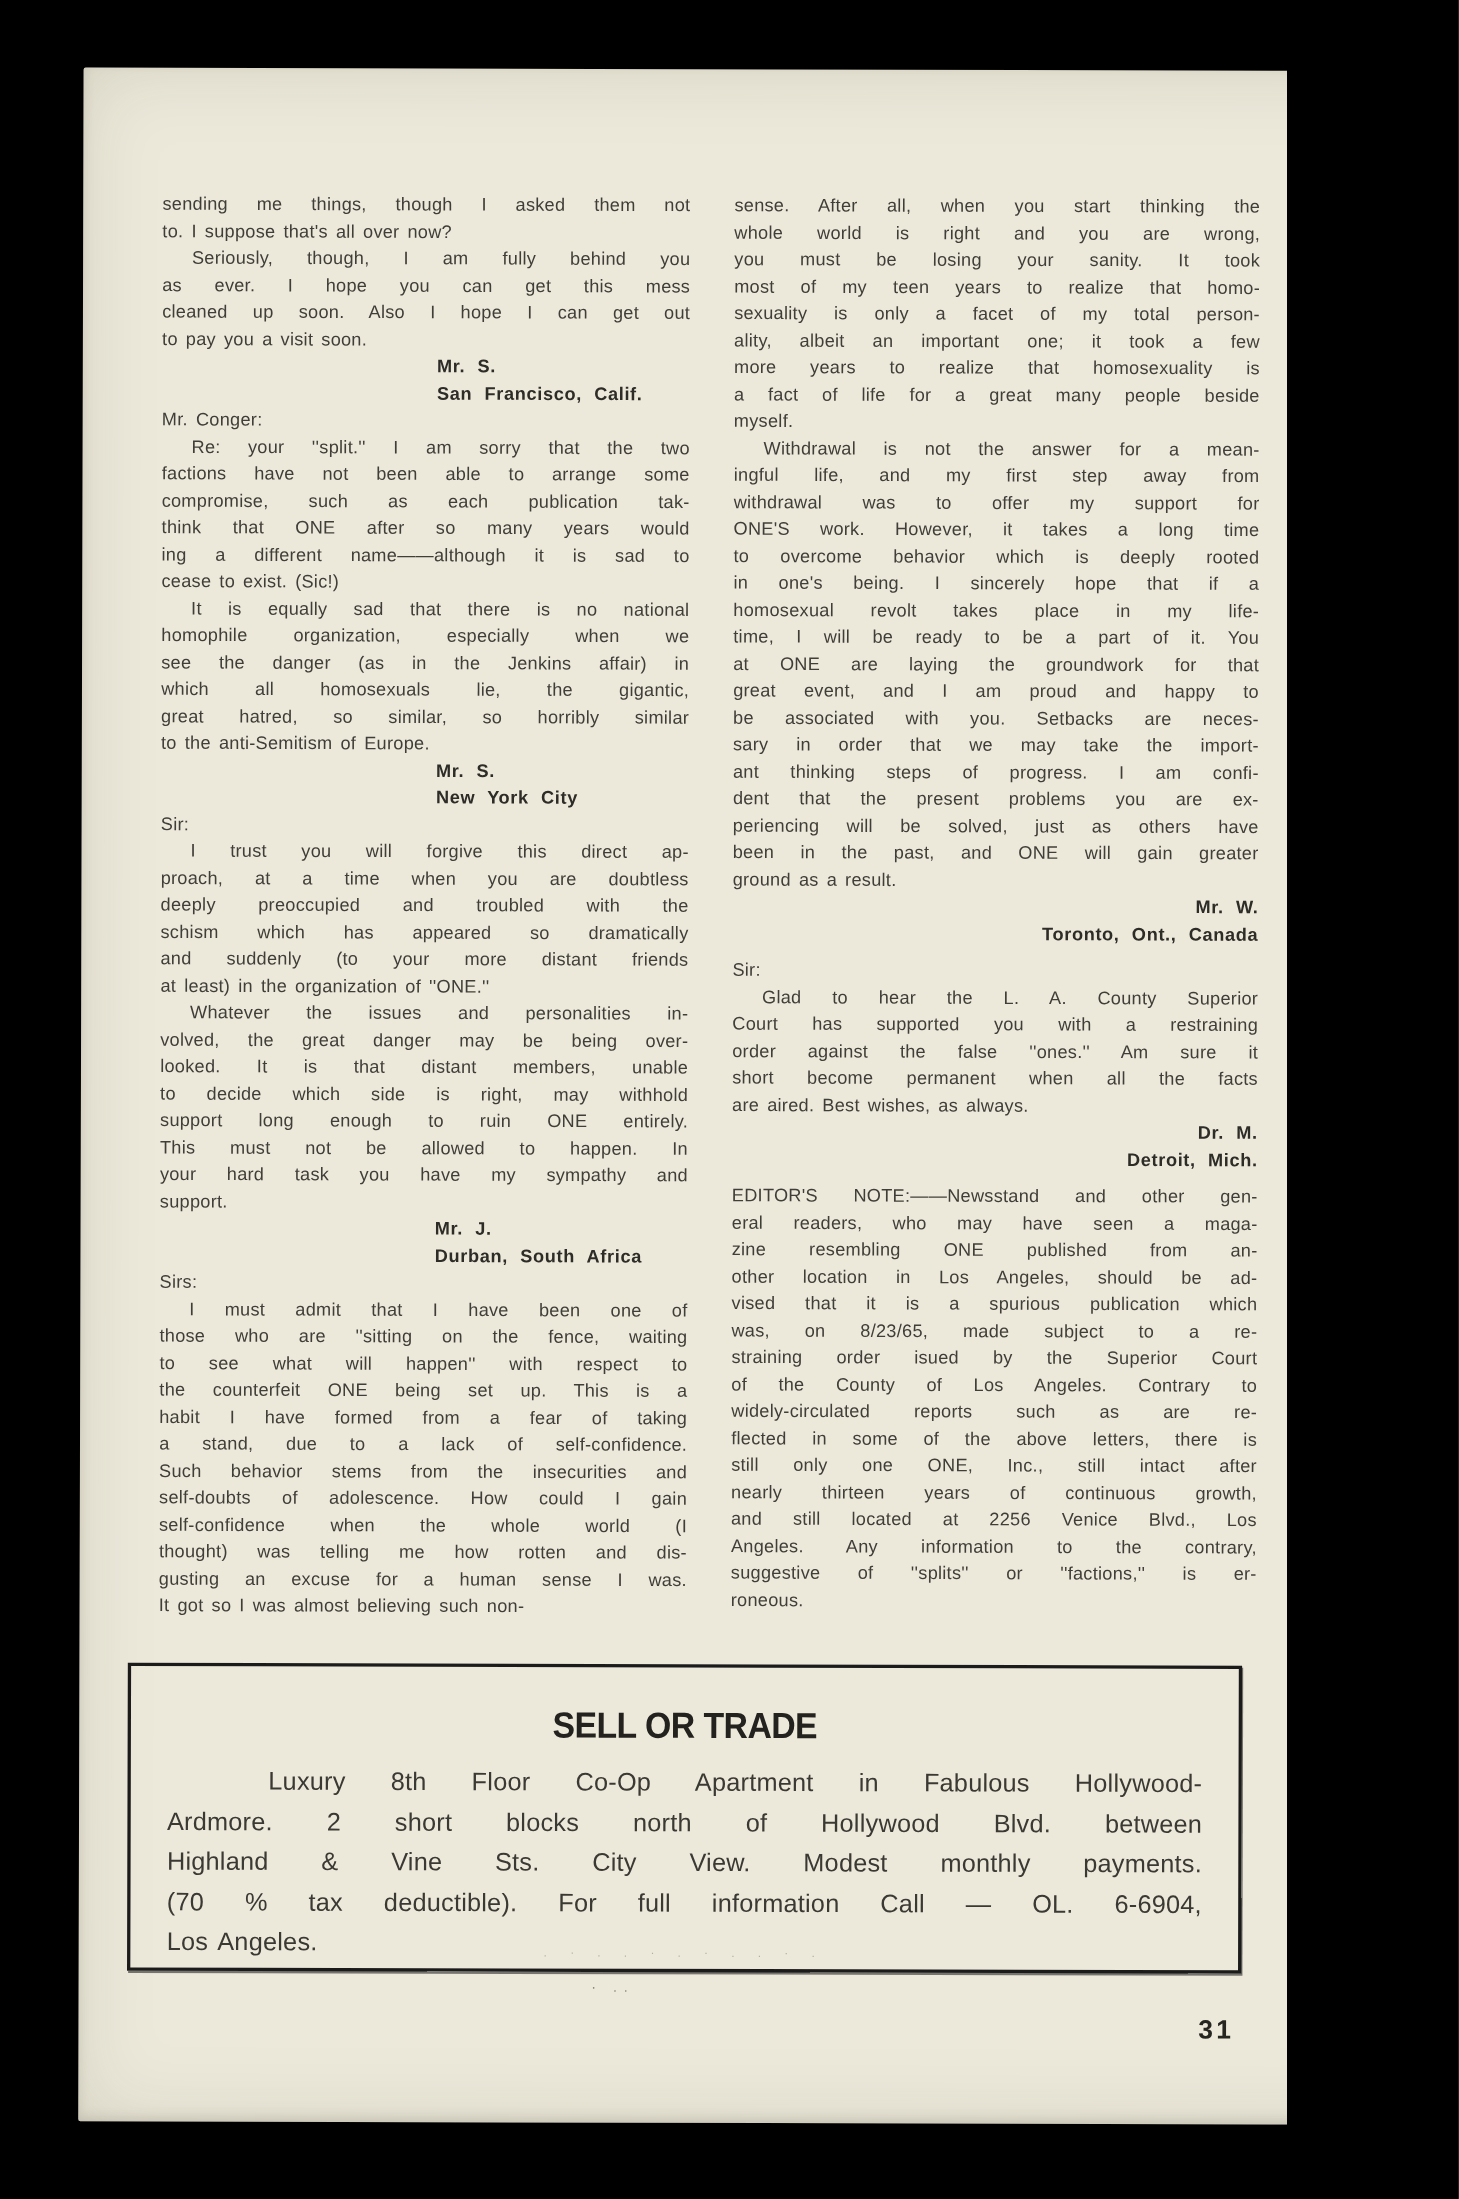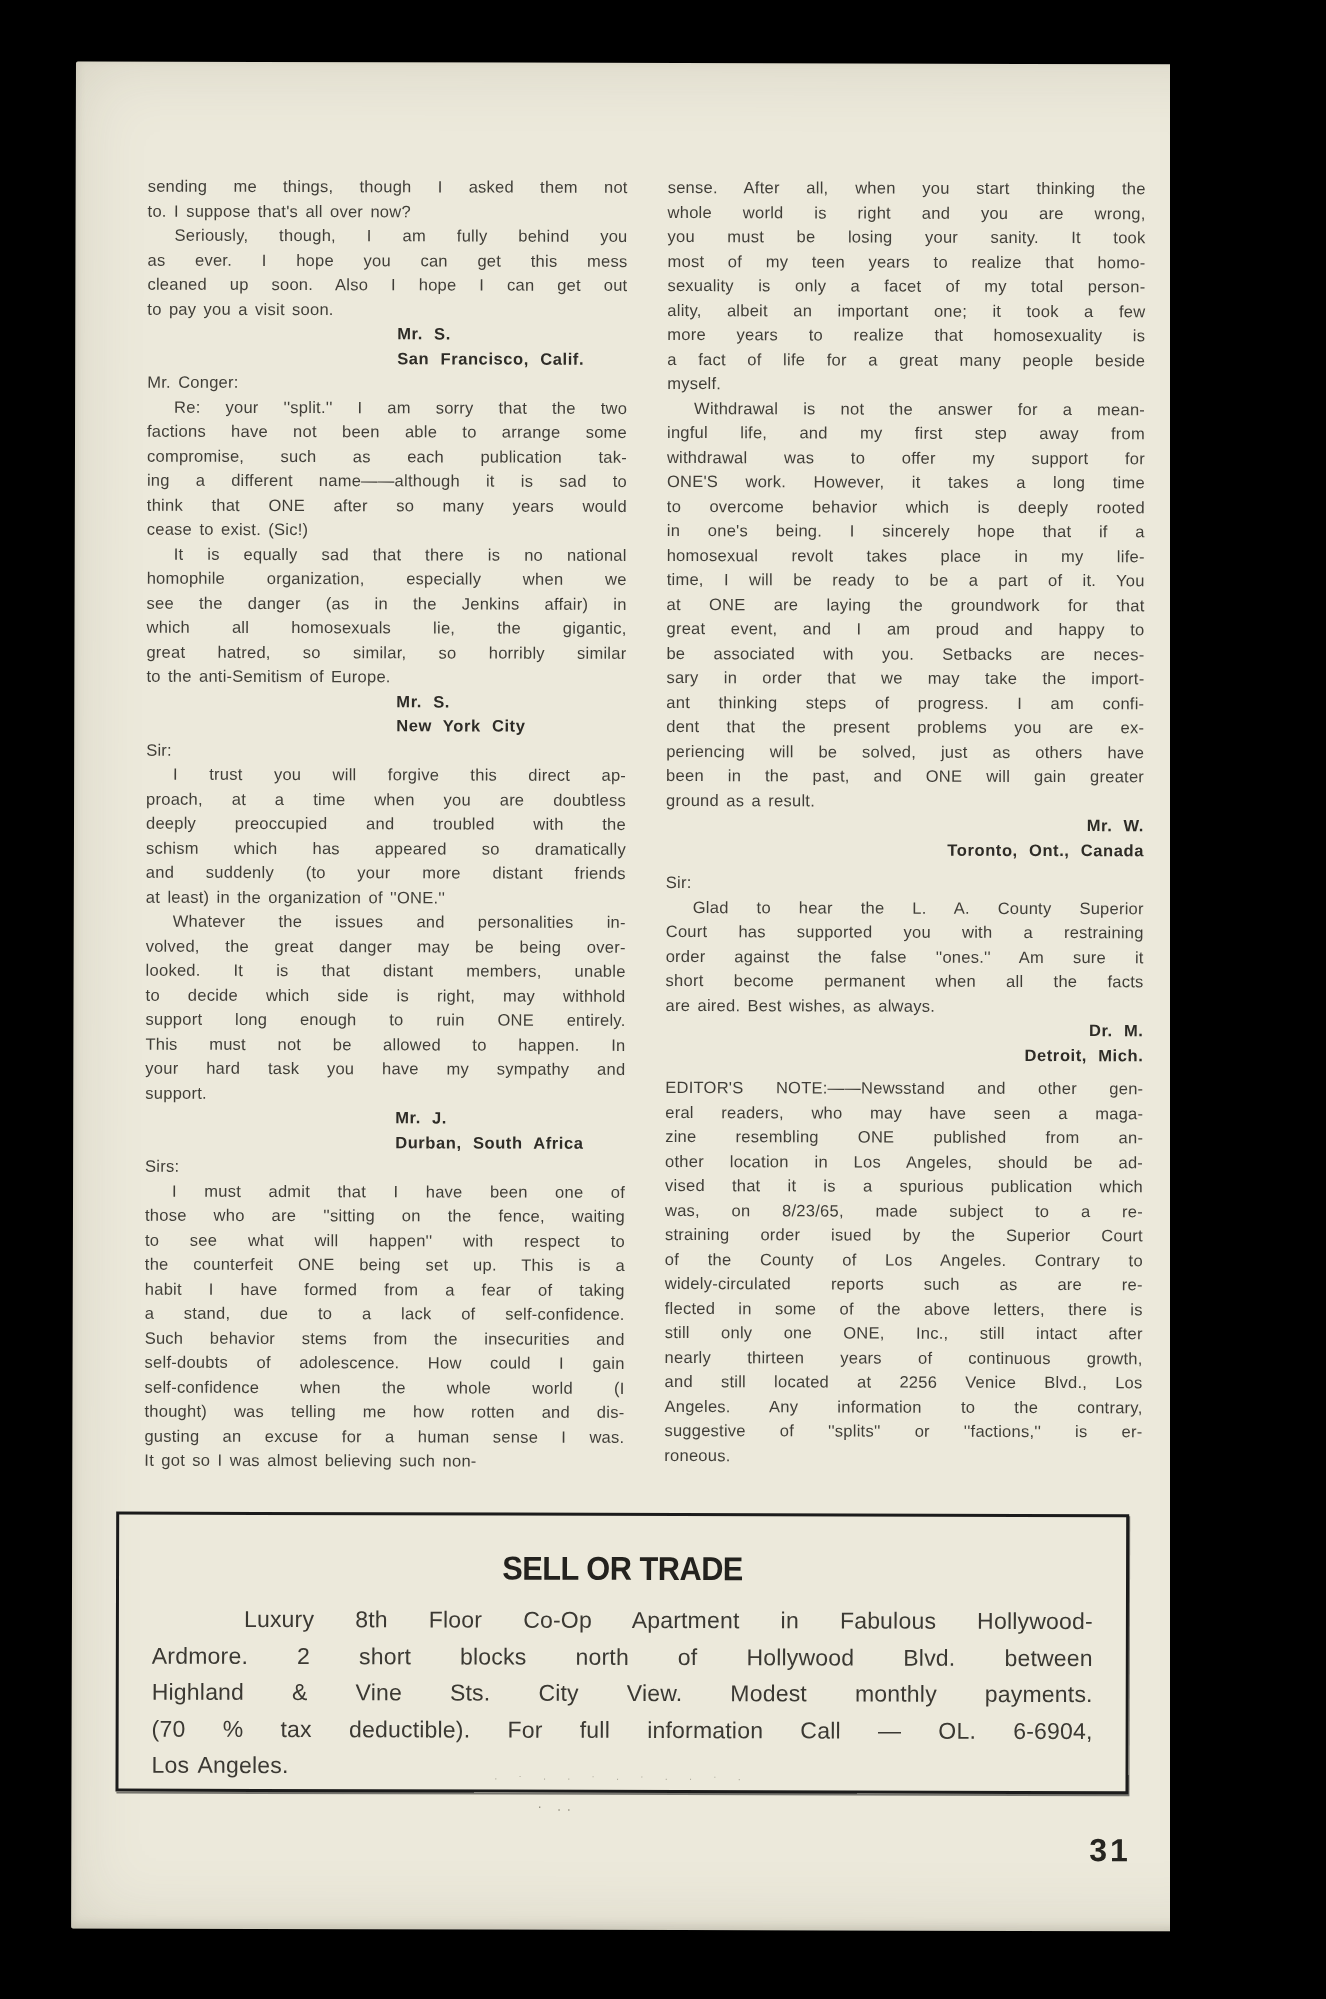--- a/index.html
+++ b/index.html
@@ -26,21 +26,21 @@
   #ad-title{margin-top:34px;text-align:center;font-size:33px;font-weight:700;
             color:#23221e;letter-spacing:-0.5px;transform:scaleX(0.93);}
   #ad-body{margin:14px 33px 0 33px;font-size:23px;line-height:36.5px;color:#3b3933;
            letter-spacing:0.2px;word-spacing:3px;}
   #ad-body .ln{min-height:36.5px;}
   #ad-body .in{text-indent:92px;}
   #ad-dots{position:absolute;left:0;right:0;bottom:8px;text-align:center;
            color:#b3b0a2;font-size:11px;letter-spacing:9px;}
   #specks{position:absolute;left:466px;top:1736px;color:#8f8b7c;font-size:13px;
           letter-spacing:6px;}
-  #pagenum{position:absolute;left:1018px;top:1768px;font-size:32px;font-weight:700;
+  #pagenum{position:absolute;left:1018px;top:1768px;font-size:24px;font-weight:700;
            color:#262520;letter-spacing:3px;}
 </style>
 </head>
 <body>
 
 <div id="stage">
   <div id="paper">
 
     <div class="col col-left">
         <div class="ln jt">sending me things, though I asked them not</div>
@@ -48,22 +48,22 @@
         <div class="ln jt in">Seriously, though, I am fully behind you</div>
         <div class="ln jt">as ever.  I hope you can get this mess</div>
         <div class="ln jt">cleaned up soon.  Also I hope I can get out</div>
         <div class="ln">to pay you a visit soon.</div>
         <div class="ln at">Mr. S.</div>
         <div class="ln at">San Francisco, Calif.</div>
         <div class="ln">Mr. Conger:</div>
         <div class="ln jt in">Re: your ''split.'' I am sorry that the two</div>
         <div class="ln jt">factions have not been able to arrange some</div>
         <div class="ln jt">compromise, such as each publication tak-</div>
+        <div class="ln jt">think that ONE after so many years would</div>
         <div class="ln jt">ing a different name——although it is sad to</div>
-        <div class="ln jt">think that ONE after so many years would</div>
         <div class="ln">cease to exist. (Sic!)</div>
         <div class="ln jt in">It is equally sad that there is no national</div>
         <div class="ln jt">homophile organization, especially when we</div>
         <div class="ln jt">see the danger (as in the Jenkins affair) in</div>
         <div class="ln jt">which all homosexuals lie, the gigantic,</div>
         <div class="ln jt">great hatred, so similar, so horribly similar</div>
         <div class="ln">to the anti-Semitism of Europe.</div>
         <div class="ln at">Mr. S.</div>
         <div class="ln at">New York City</div>
         <div class="ln">Sir:</div>

